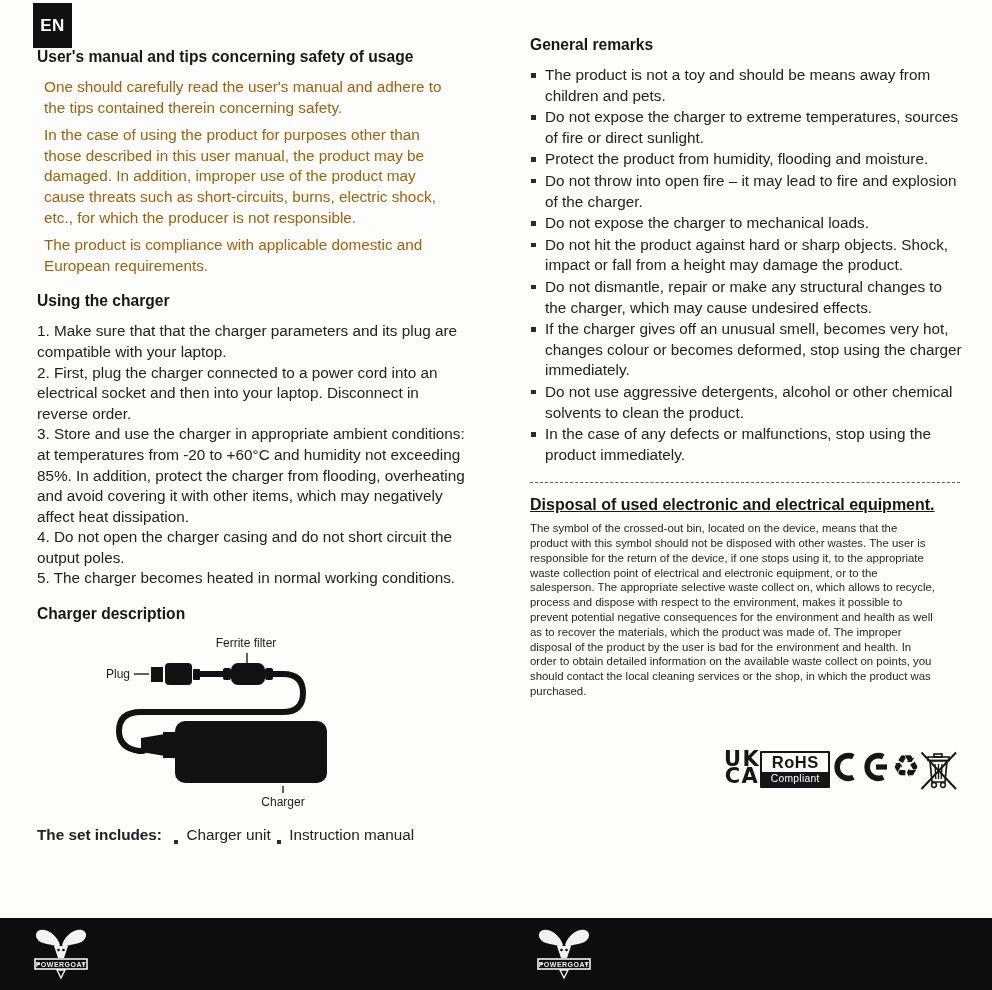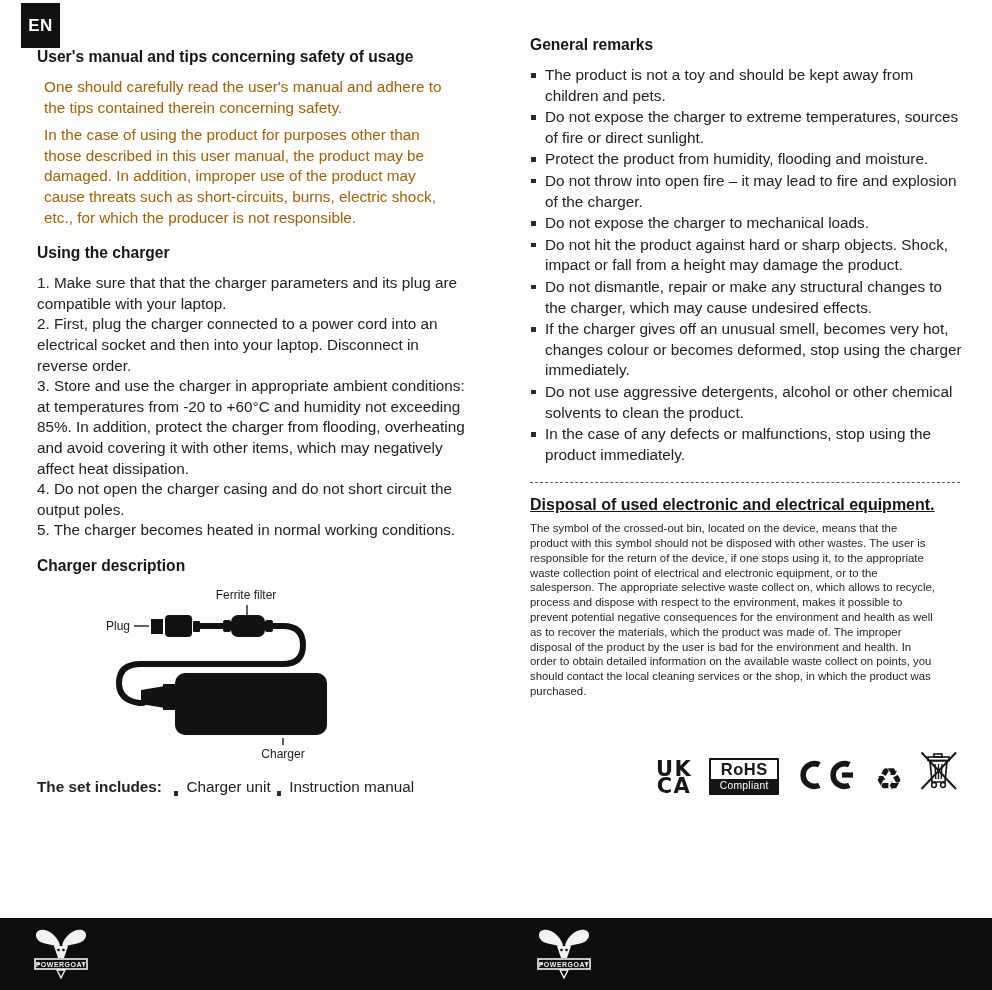--- a/index.html
+++ b/index.html
@@ -3,21 +3,21 @@
 <meta charset="utf-8">
 <style>
   html,body{margin:0;padding:0;background:#ffffff;}
   .page{
     position:relative;width:992px;height:990px;overflow:hidden;
     background:#fdfdfc;color:#1f1f1f;
     font-family:"Liberation Sans",sans-serif;
     -webkit-font-smoothing:antialiased;
   }
   .en-badge{
-    position:absolute;left:21px;top:3px;width:39px;height:45px;
+    position:absolute;left:33px;top:3px;width:39px;height:45px;
     background:#111;color:#fff;display:flex;align-items:center;justify-content:center;
     font-weight:700;font-size:17px;letter-spacing:.5px;
   }
   .col-left{position:absolute;left:37px;top:48px;width:430px;}
   .col-right{position:absolute;left:530px;top:36px;width:432px;}
   h2{font-size:15.6px;font-weight:700;margin:0 0 11px 0;color:#171717;}
   .mt{margin-top:16px;}
   .body-text p{margin:7px;font-size:15.3px;line-height:20.6px;color:#a16207;}
   .steps p{margin:0;font-size:15.3px;line-height:20.6px;color:#222;}
   ul.bullets{list-style:none;margin:0;padding:0;}
@@ -29,21 +29,21 @@
     content:"";position:absolute;left:1px;top:8px;width:4.5px;height:4.5px;background:#2a2a2a;
   }
   .divider{border:none;border-top:1.6px dashed #5a5a5a;margin:17px 2px 13px 0;}
   .disposal h3{font-size:16px;font-weight:700;margin:0 0 7px 0;color:#171717;text-decoration:underline;}
   .disposal p{margin:0;font-size:11.4px;line-height:14.8px;color:#262626;width:406px;}
   .diagram-wrap{margin:6px 0 0 46px;}
   .set-line{margin-top:10px;font-size:15.3px;color:#222;display:flex;align-items:flex-end;flex-wrap:wrap;}
   .set-line .lbl{font-weight:700;margin-right:6px;}
   .sq{display:inline-block;width:4.5px;height:4.5px;background:#2a2a2a;margin:0 8px 0 6px;vertical-align:middle;}
   .compliance{
-    display:flex;align-items:flex-end;gap:17px;justify-content:flex-end;
+    display:flex;align-items:flex-start;justify-content:flex-end;
     margin-top:52px;padding-right:4px;color:#161616;
   }
   .ukca{font-family:"DejaVu Sans",sans-serif;font-weight:700;font-size:21px;line-height:17px;letter-spacing:1.5px;text-align:center;}
   .rohs{border:2.5px solid #151515;width:66px;text-align:center;border-radius:1px;}
   .rohs .rohs-top{font-weight:700;font-size:16.5px;line-height:19px;letter-spacing:.5px;}
   .rohs .rohs-bottom{background:#151515;color:#fff;font-size:10.3px;line-height:14px;letter-spacing:.3px;}
   .recycle{font-family:"DejaVu Sans",sans-serif;font-size:31px;line-height:31px;}
   .visually-hidden{position:absolute;width:1px;height:1px;overflow:hidden;clip:rect(0 0 0 0);white-space:nowrap;}
   .footer{position:absolute;left:0;right:0;bottom:0;height:72px;background:#0d0d0d;}
   .goat{position:absolute;top:7px;}
@@ -56,20 +56,21 @@
 
 <div class="page">
 
   <div class="en-badge">EN</div>
 
   <div class="col-left">
     <h2>User's manual and tips concerning safety of usage</h2>
     <div class="body-text">
       <p>One should carefully read the user's manual and adhere to the tips contained therein concerning safety.</p>
       <p>In the case of using the product for purposes other than those described in this user manual, the product may be damaged. In addition, improper use of the product may cause threats such as short-circuits, burns, electric shock, etc., for which the producer is not responsible.</p>
+      <p>The product is compliance with applicable domestic and European requirements.</p>
     </div>
 
     <h2 class="mt">Using the charger</h2>
     <div class="steps">
       <p>1. Make sure that that the charger parameters and its plug are compatible with your laptop.</p>
       <p>2. First, plug the charger connected to a power cord into an electrical socket and then into your laptop. Disconnect in reverse order.</p>
       <p>3. Store and use the charger in appropriate ambient conditions: at temperatures from -20 to +60°C and humidity not exceeding 85%. In addition, protect the charger from flooding, overheating and avoid covering it with other items, which may negatively affect heat dissipation.</p>
       <p>4. Do not open the charger casing and do not short circuit the output poles.</p>
       <p>5. The charger becomes heated in normal working conditions.</p>
     </div>
@@ -112,21 +113,21 @@
       <span class="sq"></span>
       <span>Charger unit</span>
       <span class="sq"></span>
       <span>Instruction manual</span>
     </div>
   </div>
 
   <div class="col-right">
     <h2>General remarks</h2>
     <ul class="bullets">
-      <li>The product is not a toy and should be kept away from children and pets.</li>
+      <li>The product is not a toy and should be means away from children and pets.</li>
       <li>Do not expose the charger to extreme temperatures, sources of fire or direct sunlight.</li>
       <li>Protect the product from humidity, flooding and moisture.</li>
       <li>Do not throw into open fire – it may lead to fire and explosion of the charger.</li>
       <li>Do not expose the charger to mechanical loads.</li>
       <li>Do not hit the product against hard or sharp objects. Shock, impact or fall from a height may damage the product.</li>
       <li>Do not dismantle, repair or make any structural changes to the charger, which may cause undesired effects.</li>
       <li>If the charger gives off an unusual smell, becomes very hot, changes colour or becomes deformed, stop using the charger immediately.</li>
       <li>Do not use aggressive detergents, alcohol or other chemical solvents to clean the product.</li>
       <li>In the case of any defects or malfunctions, stop using the product immediately.</li>
     </ul>

